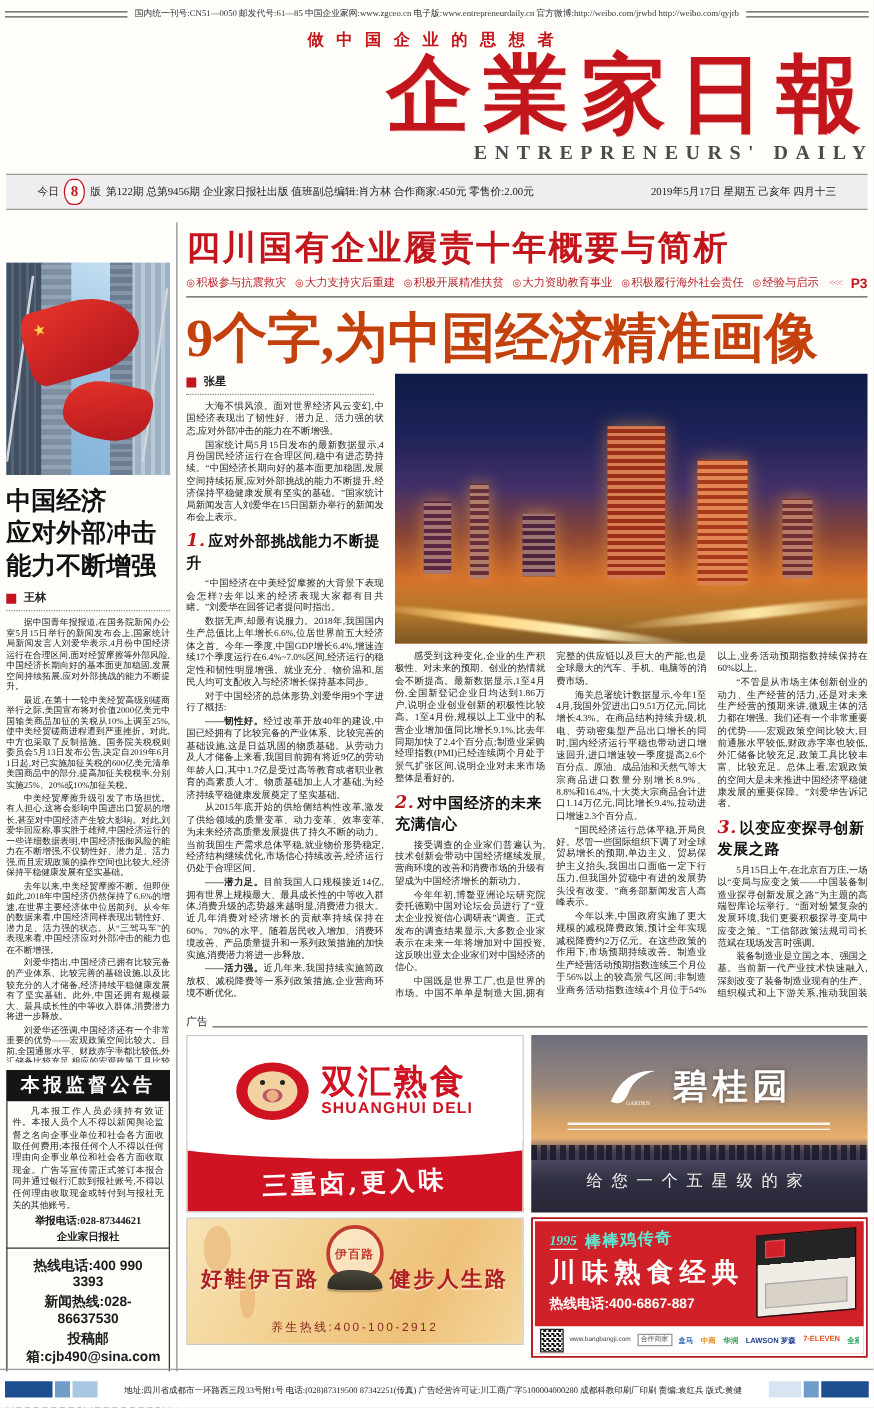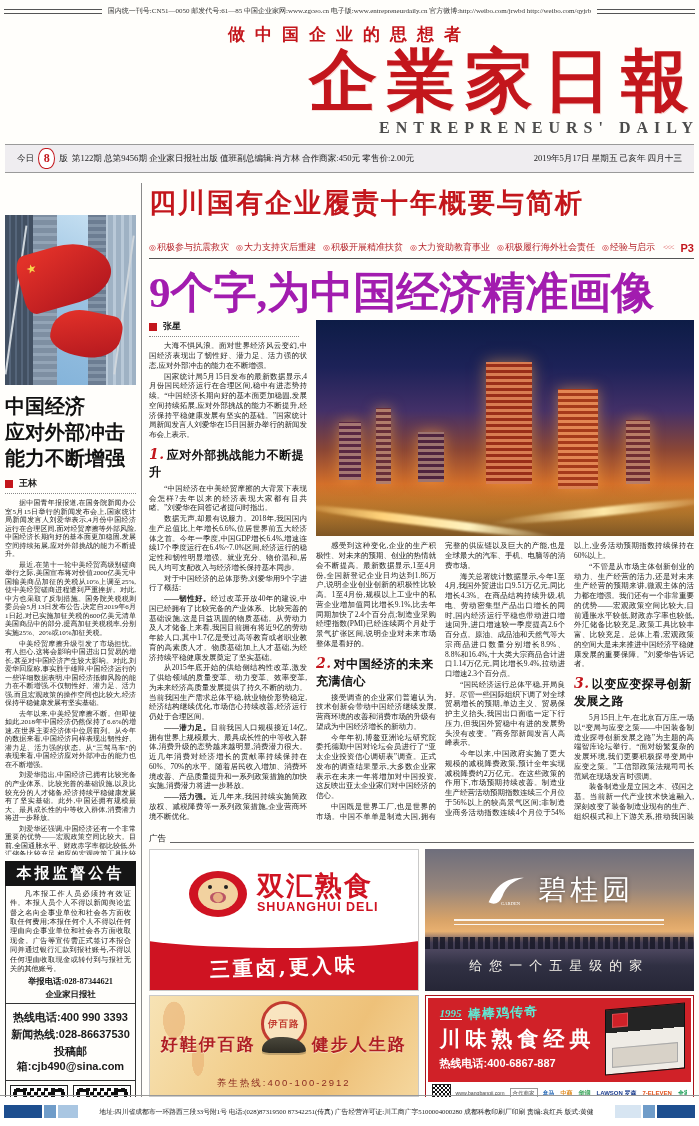--- a/index.html
+++ b/index.html
@@ -2,29 +2,29 @@
 <html><head>
 <meta charset="utf-8">
 <style>
   html,body{margin:0;padding:0;background:#e9e9e9;}
   .page{position:relative;width:699px;height:1126px;margin:0 auto;background:#fffefb;
         font-family:"Liberation Serif","DejaVu Serif",serif;color:#1a1a1a;overflow:hidden;}
   
   .top-bar{display:flex;align-items:center;gap:6px;padding:6px 4px 0 4px;}
   .top-bar .rule{flex:1;height:3px;border-top:1px solid #555;border-bottom:1px solid #555;}
   .top-bar .txt{font-size:7px;color:#333;white-space:nowrap;}
-  .slogan{margin-top:7px;text-align:center;font-size:17px;font-weight:bold;color:#c3161c;letter-spacing:10px;}
+  .slogan{margin-top:7px;text-align:center;font-size:13px;font-weight:bold;color:#c3161c;letter-spacing:10px;}
   
   .masthead{text-align:right;line-height:1;}
   .masthead .cn{font-size:68px;font-weight:bold;color:#c3161c;letter-spacing:10px;
                 font-family:"DejaVu Serif","Liberation Serif",serif;text-shadow:1px 1px 0 #d9534f33;}
   .masthead .en{margin-top:6px;font-size:16px;font-weight:bold;color:#4c4c4c;letter-spacing:6px;}
   
   .info-bar{margin:8px 5px 0 5px;background:#efedf0;border-top:1px solid #9a9a9a;border-bottom:1px solid #9a9a9a;
-            display:flex;align-items:center;padding:3px 12px;font-size:8.6px;color:#222;}
+            display:flex;align-items:center;padding:3px 25px;font-size:8.6px;color:#222;}
   .info-left{display:flex;align-items:center;gap:4px;flex:1;white-space:nowrap;}
   .edition-badge{display:inline-flex;align-items:center;justify-content:center;width:15px;height:19px;
                  border:1px solid #c3161c;border-radius:50% 50% 50% 50%/60% 60% 60% 60%;
                  color:#c3161c;font-weight:bold;font-size:12px;background:#fff;}
   .info-date{white-space:nowrap;font-size:8.6px;}
   
   .main-row{display:flex;margin:10px 5px 0 5px;align-items:stretch;}
   .left-col{width:131px;flex:none;border-right:1px solid #8a8a8a;padding:32px 5px 0 0;}
   .right-area{flex:1;min-width:0;padding-left:7px;}
   
@@ -48,36 +48,36 @@
   .author-row .nm{font-size:9px;font-weight:bold;color:#222;}
   .side-body{margin-top:5px;height:356px;overflow:hidden;}
   .side-body p{margin:0 0 2px 0;font-size:7px;line-height:1.22;text-align:justify;text-indent:2em;color:#222;}
   
   .supv{margin-top:6px;}
   .supv-header{background:#151515;color:#fff;font-weight:bold;font-size:15px;text-align:center;
                letter-spacing:3px;padding:3px 0;}
   .supv-box{border:1px solid #333;border-top:none;padding:4px 4px 3px 4px;}
   .supv-box .body{font-size:7.2px;line-height:1.3;text-align:justify;text-indent:2em;margin:0;}
   .supv-box .c{display:block;text-align:center;font-weight:bold;font-size:8.4px;margin-top:2px;}
-  .hotlines{border:1px solid #333;border-top:none;padding:4px 3px;text-align:center;}
+  .hotlines{border:1px solid #333;border-top:none;padding:4px 15px;text-align:center;}
   .hotlines div{font-size:11px;font-weight:bold;margin:2px 0;font-family:"Liberation Sans",sans-serif;}
   .qr-row{border:1px solid #333;border-top:none;display:flex;justify-content:space-around;padding:5px 2px 3px 2px;}
   .qr-cell{text-align:center;width:58px;}
   .qr{position:relative;width:52px;height:52px;margin:0 auto;border:2px solid #fff;outline:1px solid #222;
       background:repeating-conic-gradient(#111 0% 25%,#fff 0% 50%) 0 0/7px 7px;}
   .qr i{position:absolute;width:12px;height:12px;background:#fff;border:3px solid #111;box-sizing:border-box;}
   .qr i.e1{left:1px;top:1px;} .qr i.e2{right:1px;top:1px;} .qr i.e3{left:1px;bottom:1px;}
   
   .sichuan{border-bottom:1px solid #555;padding-bottom:4px;}
-  .sichuan-title{font-size:27px;font-weight:bold;color:#c3161c;letter-spacing:2px;margin:2px 0 20px 0;}
+  .sichuan-title{font-size:27px;font-weight:bold;color:#c3161c;letter-spacing:2px;margin:2px 0 4px 0;}
   .bullet-line{display:flex;flex-wrap:nowrap;align-items:center;font-size:9px;color:#b5232a;gap:7px;white-space:nowrap;}
   .bullet-item i{font-style:normal;color:#c3161c;margin-right:1px;font-size:8px;}
   .pref{margin-left:auto;font-size:8px;color:#d66;letter-spacing:-1px;}
   .pnum{color:#c3161c;font-weight:bold;font-size:11px;font-family:"Liberation Sans",sans-serif;}
-  .headline{font-size:43px;font-weight:bold;color:#a21caf;margin:10px 0 2px 0;letter-spacing:0px;line-height:1.1;}
+  .headline{font-size:43px;font-weight:bold;color:#c2410c;margin:10px 0 2px 0;letter-spacing:0px;line-height:1.1;}
   
   .article{display:flex;margin-top:4px;}
   .art-col1{width:158px;flex:none;margin-right:9px;height:508px;overflow:hidden;}
   .art-right{flex:1;min-width:0;}
   .bp{margin:0 0 1px 0;font-size:7.5px;line-height:1.3;text-align:justify;text-indent:2em;color:#222;}
   .bp b{font-weight:bold;}
   .sec-h{margin:6px 0 3px 0;font-size:12px;color:#111;letter-spacing:0.5px;}
   .sec-num{font-style:italic;color:#c3161c;font-size:14px;margin-right:2px;font-family:"DejaVu Serif",serif;font-weight:bold;}
   .city-photo{position:relative;height:216px;overflow:hidden;
       background:linear-gradient(180deg,#0d1c46 0%,#1d2258 22%,#433068 42%,#8a4636 60%,#d4702a 76%,#f2a63c 90%,#f7ba4e 100%);}
@@ -113,21 +113,21 @@
   .sh-name .cn{font-size:27px;font-weight:bold;color:#cf1322;letter-spacing:2px;line-height:1;}
   .sh-name .en{font-size:12.5px;font-weight:bold;color:#cf1322;letter-spacing:1px;font-family:"Liberation Sans",sans-serif;}
   .sh-band{position:absolute;left:0;right:0;bottom:0;height:40%;background:#cf1322;}
   .sh-band:before{content:"";position:absolute;left:-10%;top:-16px;width:120%;height:30px;background:#fff;border-radius:0 0 50% 50%;}
   .sh-slogan{position:absolute;left:0;right:0;bottom:9px;text-align:center;color:#fff;font-weight:bold;
              font-size:20px;letter-spacing:3px;transform:rotate(-2deg);font-family:"DejaVu Serif",serif;}
   
   .ad.bgy{height:142px;border:none;
      background:linear-gradient(180deg,#6e6e7c 0%,#97867c 28%,#d8a368 50%,#e8b070 58%,#58506a 66%,#303043 82%,#262636 100%);}
   .bgy-logo-row{display:flex;align-items:center;justify-content:center;gap:8px;margin-top:22px;}
-  .bgy-name{color:#fff;font-size:28px;font-weight:normal;letter-spacing:4px;text-shadow:0 0 4px rgba(0,0,0,.4);}
+  .bgy-name{color:#fff;font-size:28px;font-weight:bold;letter-spacing:4px;text-shadow:0 0 4px rgba(0,0,0,.4);}
   .bgy-lines{width:78%;margin:10px auto 0 auto;border-top:2px solid #fff;border-bottom:1px solid #fff;height:3px;opacity:.9;}
   .skyline{position:absolute;left:0;right:0;top:62%;height:12px;
      background:repeating-linear-gradient(90deg,rgba(25,25,40,.9) 0 5px,rgba(25,25,40,.35) 5px 8px,rgba(25,25,40,.85) 8px 13px,rgba(25,25,40,.3) 13px 15px);}
   .bgy-slogan{position:absolute;left:0;right:0;bottom:16px;text-align:center;color:#f5f2ea;font-size:13px;letter-spacing:7px;}
   
   .ad.ybl{height:100px;background:linear-gradient(120deg,#f7e3b5 0%,#f2cf8e 40%,#eec179 70%,#f5d79e 100%);}
   .foot-map{position:absolute;left:4px;top:4px;bottom:4px;width:60px;opacity:.5;
      background:radial-gradient(ellipse 18px 30px at 20px 20px,#e8a96a 60%,transparent 62%),
                 radial-gradient(ellipse 10px 26px at 44px 60px,#e8a96a 60%,transparent 62%);}
   .seal{position:absolute;left:50%;top:5px;transform:translateX(-50%);width:40px;height:40px;border-radius:50%;

